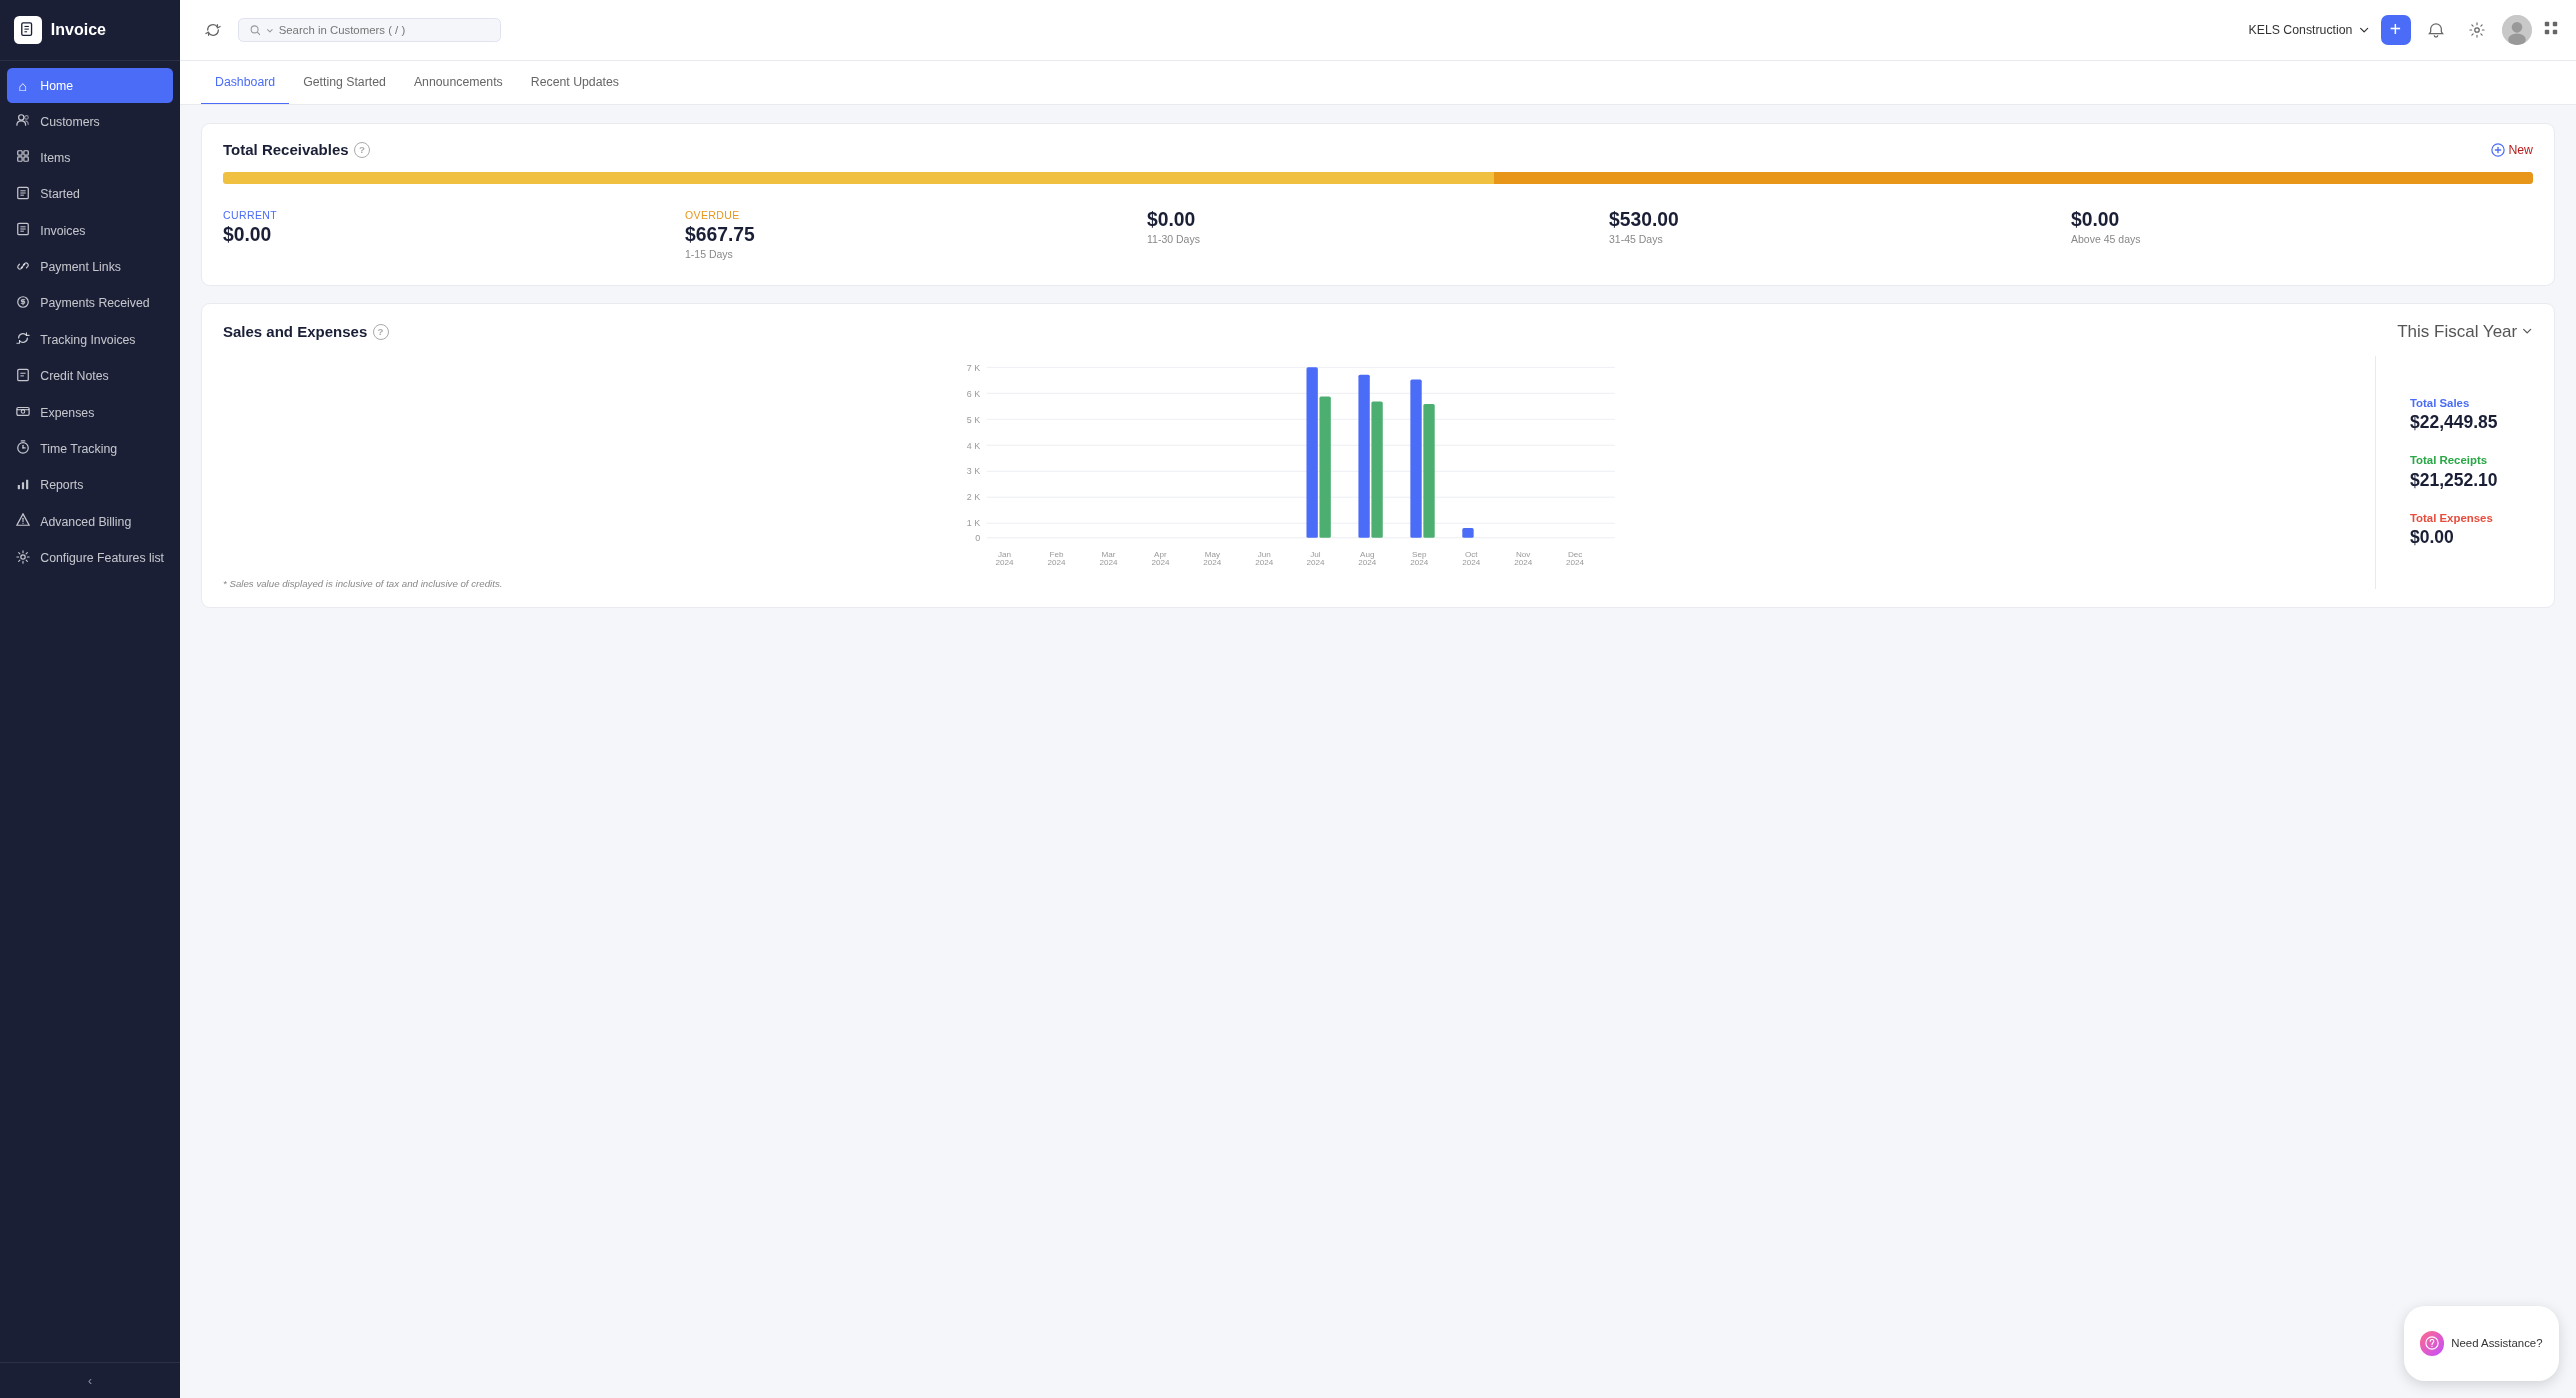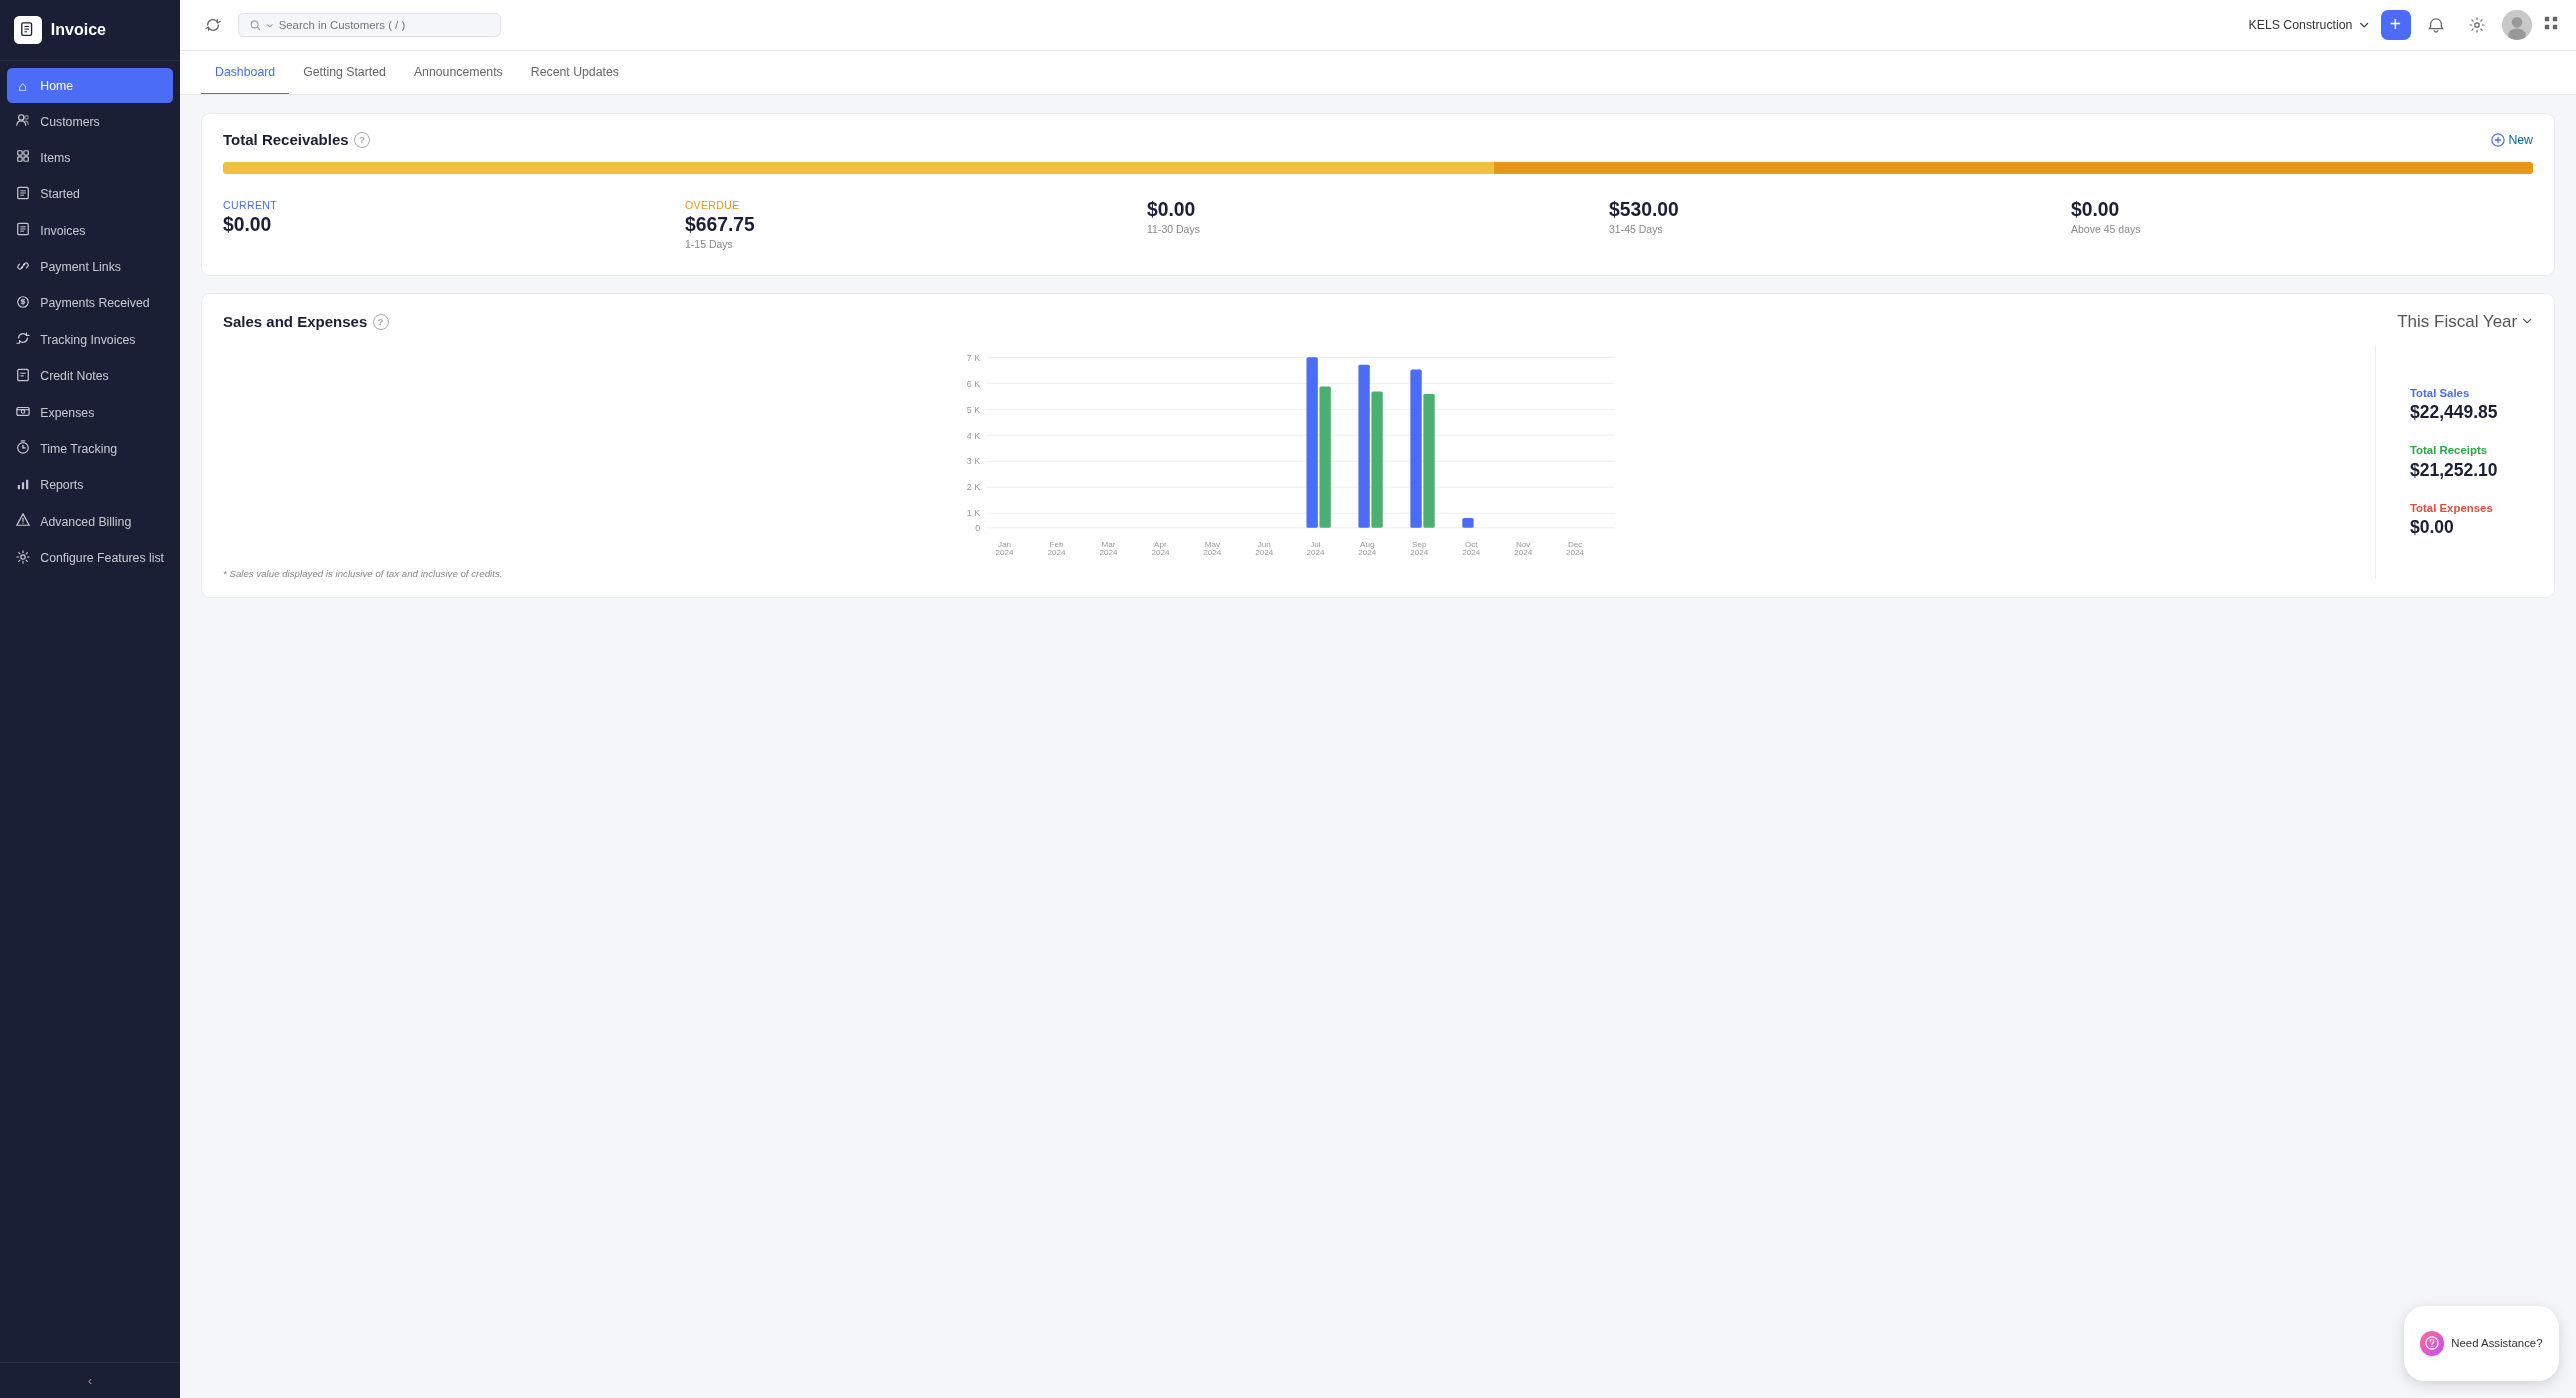--- a/index.html
+++ b/index.html
@@ -71,21 +71,21 @@
       flex-direction: column;
       overflow: hidden;
     }
 
     
     .header {
       background: #fff;
       display: flex;
       align-items: center;
       padding: 0 17.5px;
-      height: 51px;
+      height: 61px;
       border-bottom: 0.9px solid #e8eaf0;
       gap: 10.5px;
       flex-shrink: 0;
     }
     .header-search {
       display: flex;
       align-items: center;
       background: #f5f6fa;
       border: 0.9px solid #e0e3ef;
       border-radius: 5.3px;
@@ -224,21 +224,21 @@
       align-items: center;
       justify-content: center;
       font-size: 9.7px;
       color: #aaa;
       cursor: pointer;
     }
 
     .new-btn {
       display: flex;
       gap: 3.5px;
-      color: #0369a1;
+      color: #b91c1c;
       font-size: 12.3px;
       font-weight: 500;
       cursor: pointer;
     }
 
     
     .receivables-label {
       font-size: 11.4px;
       color: #555;
       margin-bottom: 7px;

